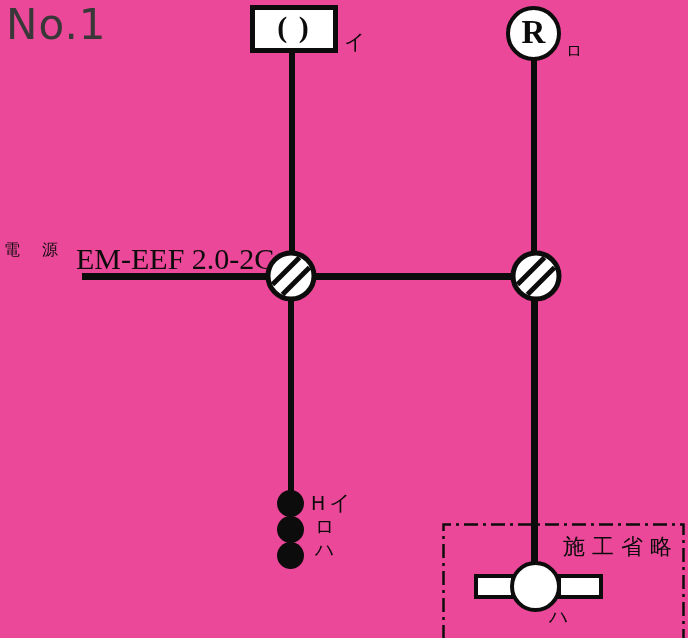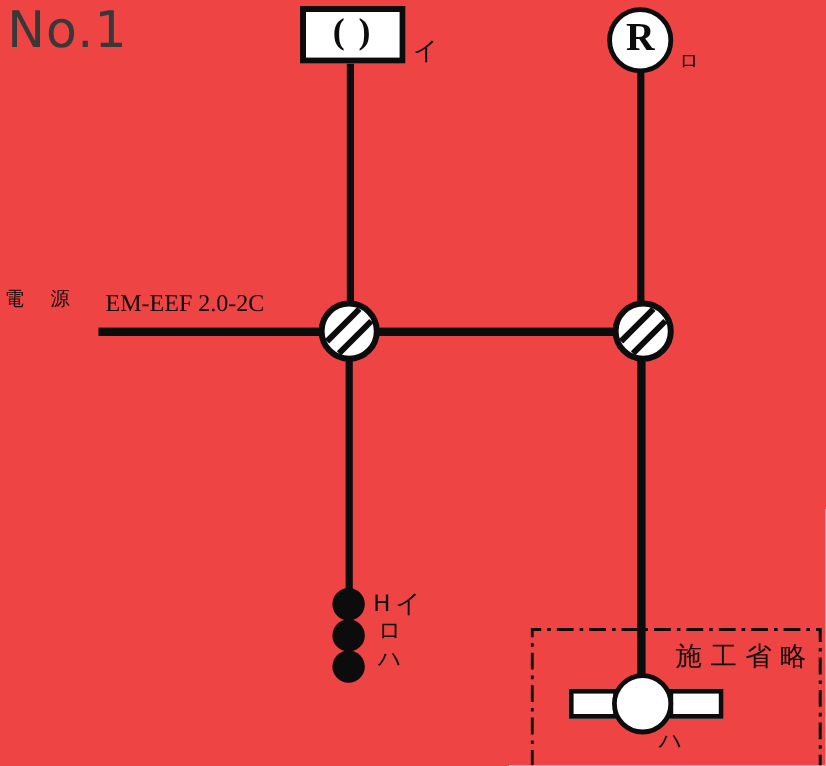--- a/index.html
+++ b/index.html
@@ -1,18 +1,18 @@
 <!DOCTYPE html>
 <html><head>
 <meta charset="utf-8">
 <style>
   * { margin:0; padding:0; box-sizing:border-box; }
   html,body { background:#ffffff; }
   .stage {
-    position:relative; width:688px; height:638px; background:#ef4444;
+    position:relative; width:688px; height:638px; background:#ec4899;
     overflow:hidden; font-family:"Liberation Serif","DejaVu Serif",serif;
     color:#0c0c0c;
   }
   .abs { position:absolute; }
   .wire { position:absolute; background:#0c0c0c; }
   .lbl { position:absolute; color:#0c0c0c; white-space:nowrap; }
 
   .page-no {
     position:absolute; left:6px; top:0px;
     font-family:"DejaVu Sans","Liberation Sans",sans-serif;
@@ -33,21 +33,21 @@
     border:4px solid #0c0c0c; border-radius:50%; background:#fff;
     display:flex; align-items:center; justify-content:center;
     font-size:33px; font-weight:bold; padding-bottom:2px;
   }
 
   .power-block {
     position:absolute; left:4px; top:237px; font-size:16px; line-height:25px;
   }
   .power-block .ps-name { letter-spacing:9px; }
 
-  .cable-lbl { position:absolute; left:88px; top:242px; font-size:20px; }
+  .cable-lbl { position:absolute; left:76px; top:242px; font-size:30px; }
 
   .dot {
     position:absolute; left:277px; width:27px; height:27px;
     background:#0c0c0c; border-radius:50%;
   }
   .sw-row {
     position:absolute; left:311px; display:flex; align-items:flex-start; gap:4px;
     white-space:nowrap;
   }
   .sw-mark {

